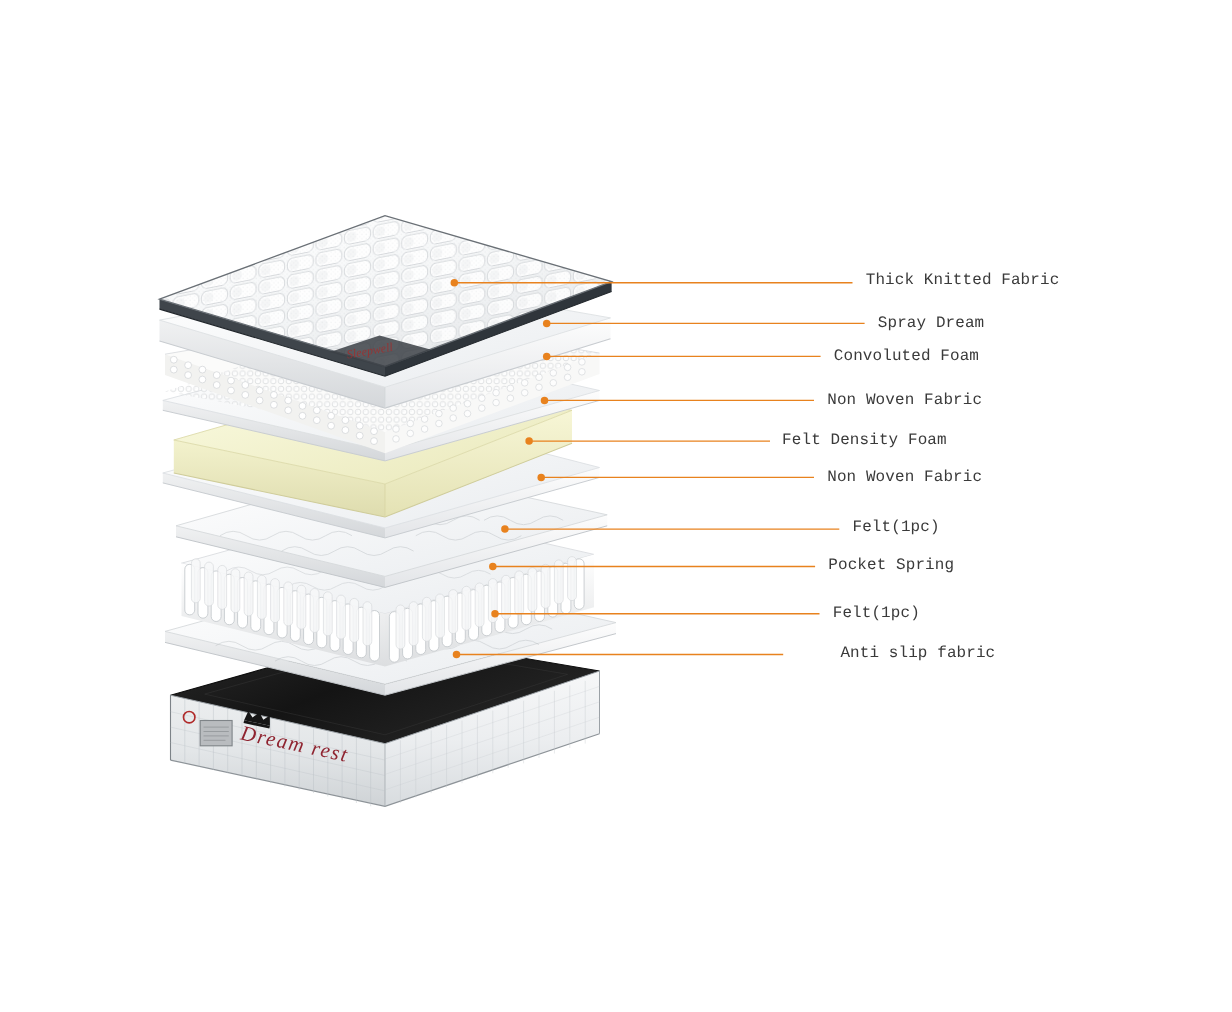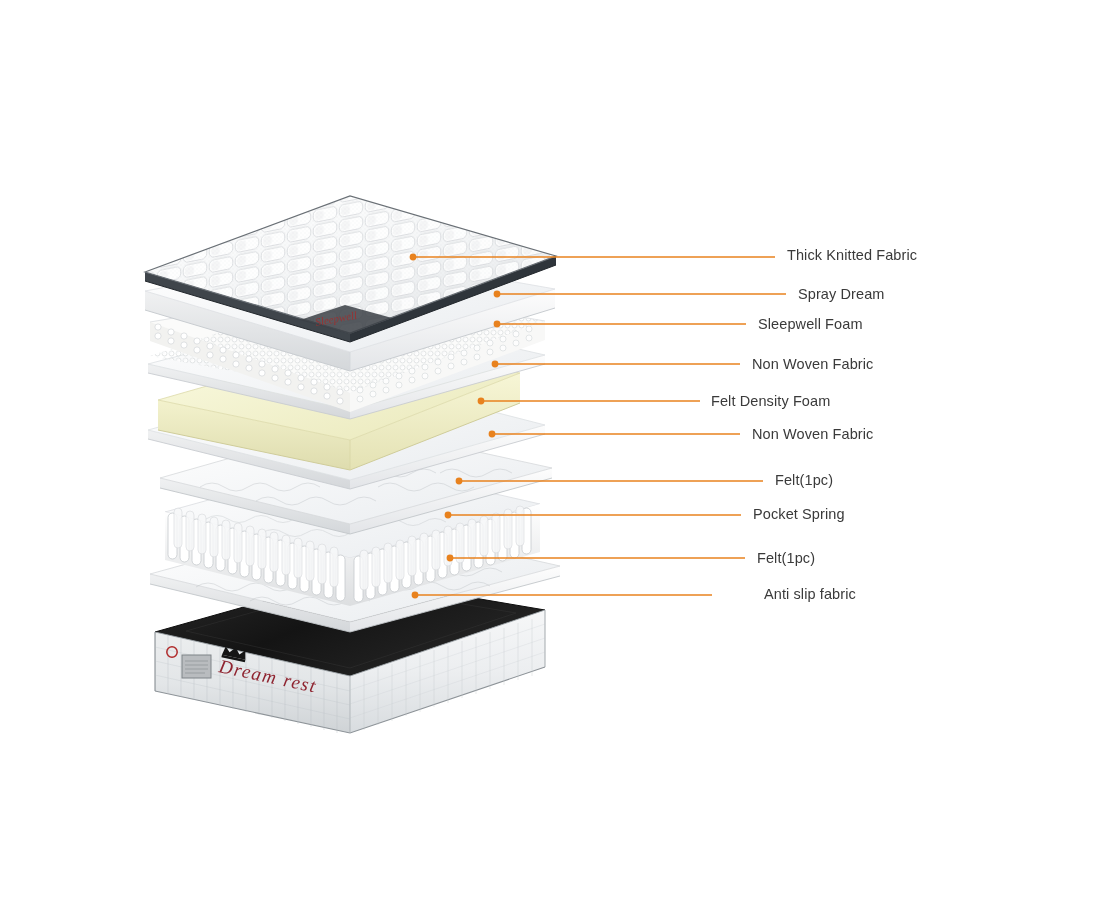--- a/index.html
+++ b/index.html
@@ -9,21 +9,21 @@
     background:#ffffff;
     font-family:"Liberation Sans", sans-serif;
     overflow:hidden;
     position:relative;
   }
   #stage{position:absolute;left:0;top:0;width:1120px;height:920px;}
   #diagram{position:absolute;left:0;top:0;width:1120px;height:920px;}
 
   .label-text{
     position:absolute;
-    font-family:Liberation Sans, sans-serif;
+    font-family:Liberation Mono, monospace;
     font-size:14.5px;
     color:#3a3a3a;
     white-space:nowrap;
     letter-spacing:.1px;
     line-height:1;
   }
 </style>
 </head>
 <body>
 
@@ -449,21 +449,21 @@
         <line x1="450" y1="558" x2="745" y2="558" stroke="#E8821E" stroke-width="1.3"></line>
         <circle cx="450" cy="558" r="3.4" fill="#E8821E"></circle>
         <line x1="415" y1="595" x2="712" y2="595" stroke="#E8821E" stroke-width="1.3"></line>
         <circle cx="415" cy="595" r="3.4" fill="#E8821E"></circle>
       </g>
   </svg>
 
   <div id="labels">
       <div class="label-text" style="left: 787px; top: 248px; color: rgb(58, 58, 58);">Thick Knitted Fabric</div>
       <div class="label-text" style="left: 798px; top: 287px; color: rgb(58, 58, 58);">Spray Dream</div>
-      <div class="label-text" style="left: 758px; top: 317px; color: rgb(58, 58, 58);">Sleepwell Foam</div>
+      <div class="label-text" style="left: 758px; top: 317px; color: rgb(58, 58, 58);">Convoluted Foam</div>
       <div class="label-text" style="left: 752px; top: 357px; color: rgb(58, 58, 58);">Non Woven Fabric</div>
       <div class="label-text" style="left: 711px; top: 394px; color: rgb(58, 58, 58);">Felt Density Foam</div>
       <div class="label-text" style="left: 752px; top: 427px; color: rgb(58, 58, 58);">Non Woven Fabric</div>
       <div class="label-text" style="left: 775px; top: 473px; color: rgb(58, 58, 58);">Felt(1pc)</div>
       <div class="label-text" style="left: 753px; top: 507px; color: rgb(58, 58, 58);">Pocket Spring</div>
       <div class="label-text" style="left: 757px; top: 551px; color: rgb(58, 58, 58);">Felt(1pc)</div>
       <div class="label-text" style="left: 764px; top: 587px; color: rgb(58, 58, 58);">Anti slip fabric</div>
     </div>
 
 </div>

